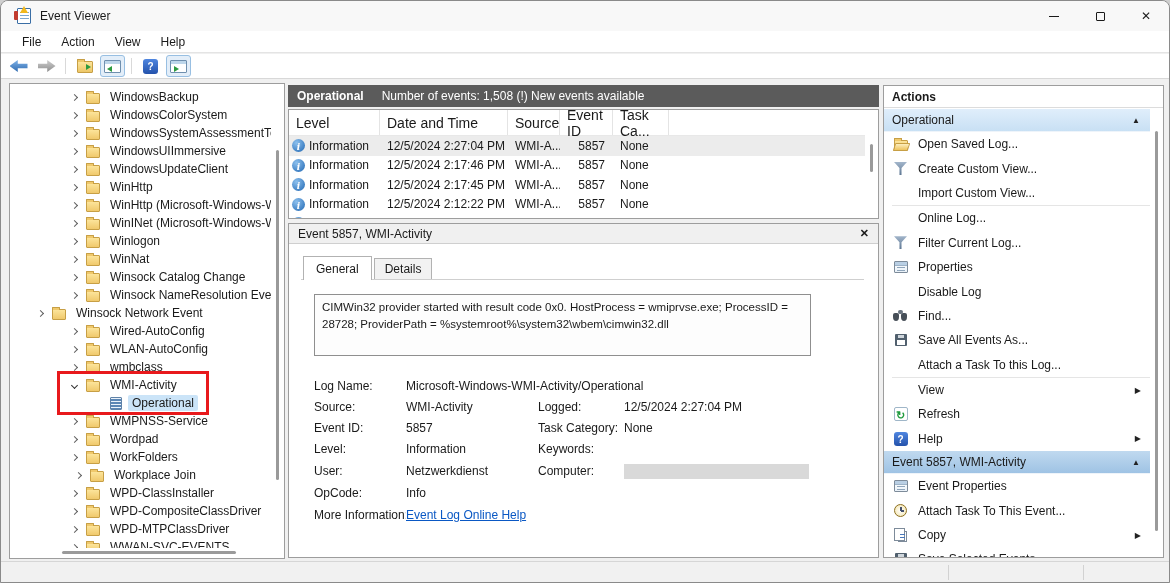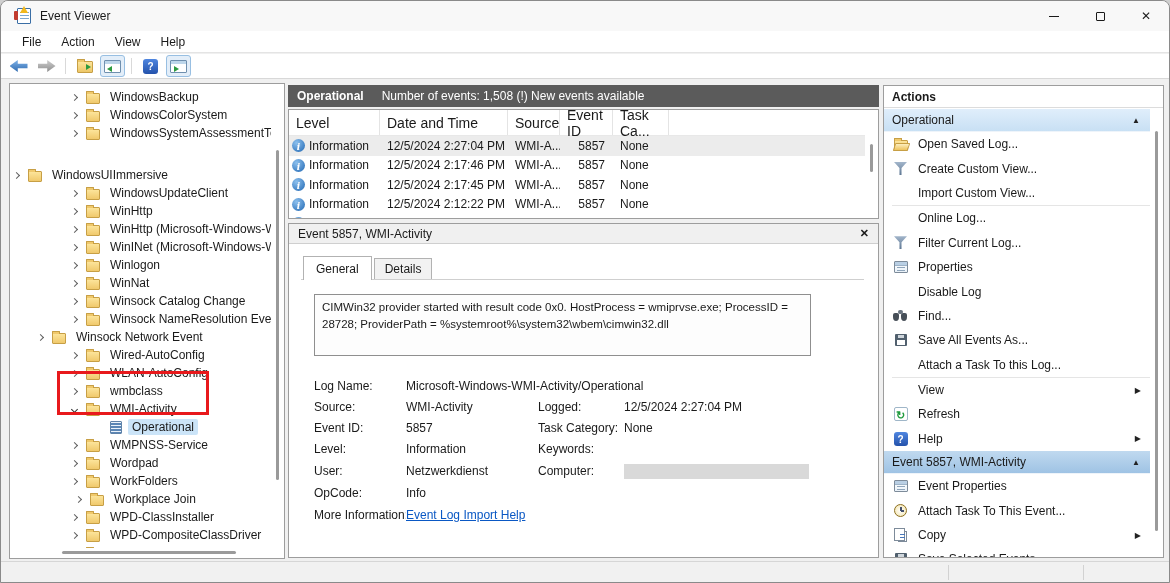--- a/index.html
+++ b/index.html
@@ -210,21 +210,21 @@
           <span class="ic ico-folder"></span>
           <span class="tlabel">WindowsColorSystem</span>
         </div>
         <div class="tree-row" style="padding-left: 58px;">
           <span class="chevbox">
             <span class="chev"></span>
           </span>
           <span class="ic ico-folder"></span>
           <span class="tlabel">WindowsSystemAssessmentTool</span>
         </div>
-        <div class="tree-row" style=" margin-top: 24px;">
+        <div class="tree-row" style="padding-left: 58px;">
           <span class="chevbox">
             <span class="chev"></span>
           </span>
           <span class="ic ico-folder"></span>
           <span class="tlabel">WindowsUIImmersive</span>
         </div>
         <div class="tree-row" style="padding-left: 58px;">
           <span class="chevbox">
             <span class="chev"></span>
           </span>
@@ -482,21 +482,21 @@
         <span style="grid-area: 4 / 2;">Information</span>
         <span style="grid-area: 4 / 3;">Keywords:</span>
         <span style="grid-area: 4 / 4;"></span>
         <span style="grid-area: 5 / 1;">User:</span>
         <span style="grid-area: 5 / 2;">Netzwerkdienst</span>
         <span style="grid-area: 5 / 3;">Computer:</span>
         <div class="redacted" style="grid-area: 5 / 4;"></div>
         <span style="grid-area: 6 / 1;">OpCode:</span>
         <span style="grid-area: 6 / 2;">Info</span>
         <span style="grid-area: 7 / 1;">More Information:</span>
-        <a class="ev-link" href="#" style="grid-area: 7 / 2 / auto / 5;">Event Log Import Help</a>
+        <a class="ev-link" href="#" style="grid-area: 7 / 2 / auto / 5;">Event Log Online Help</a>
       </div>
   </div>
 
   <div class="actions-panel">
     <div class="actions-title">Actions</div>
     <div class="actions-body" id="actions-body">
         <div class="grp">
           <span>Operational</span>
           <span class="grp-arrow">▲</span>
         </div>

